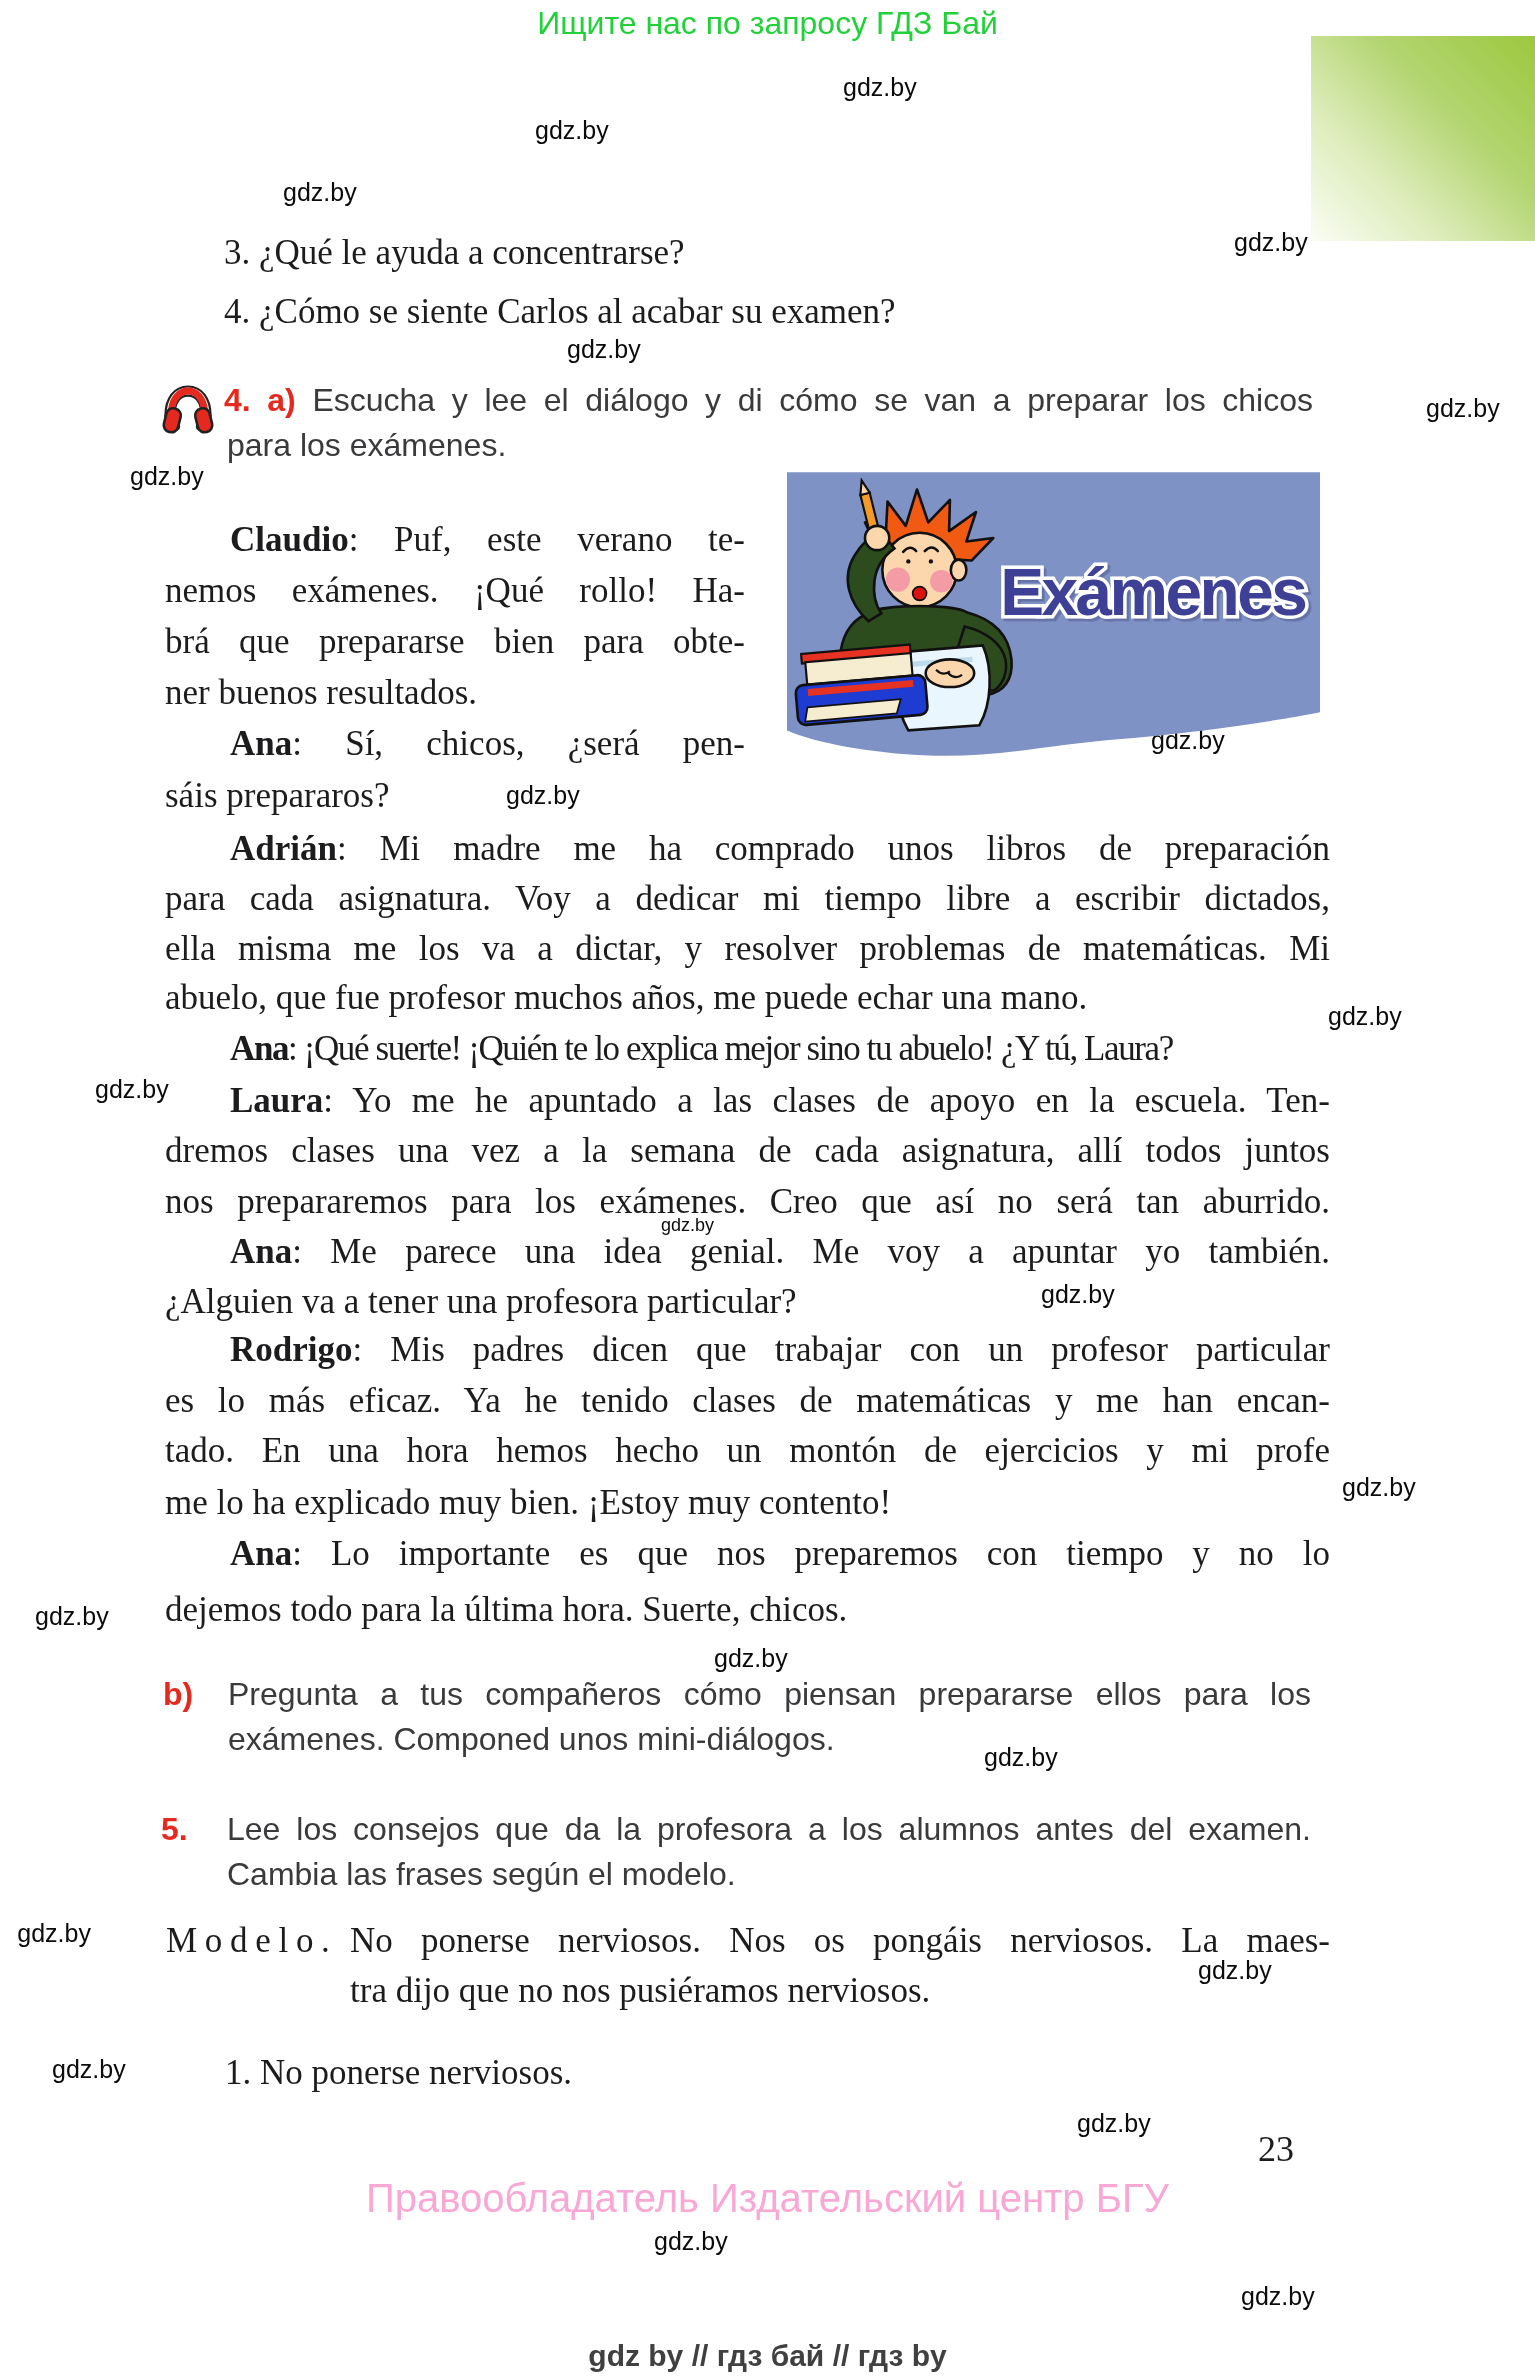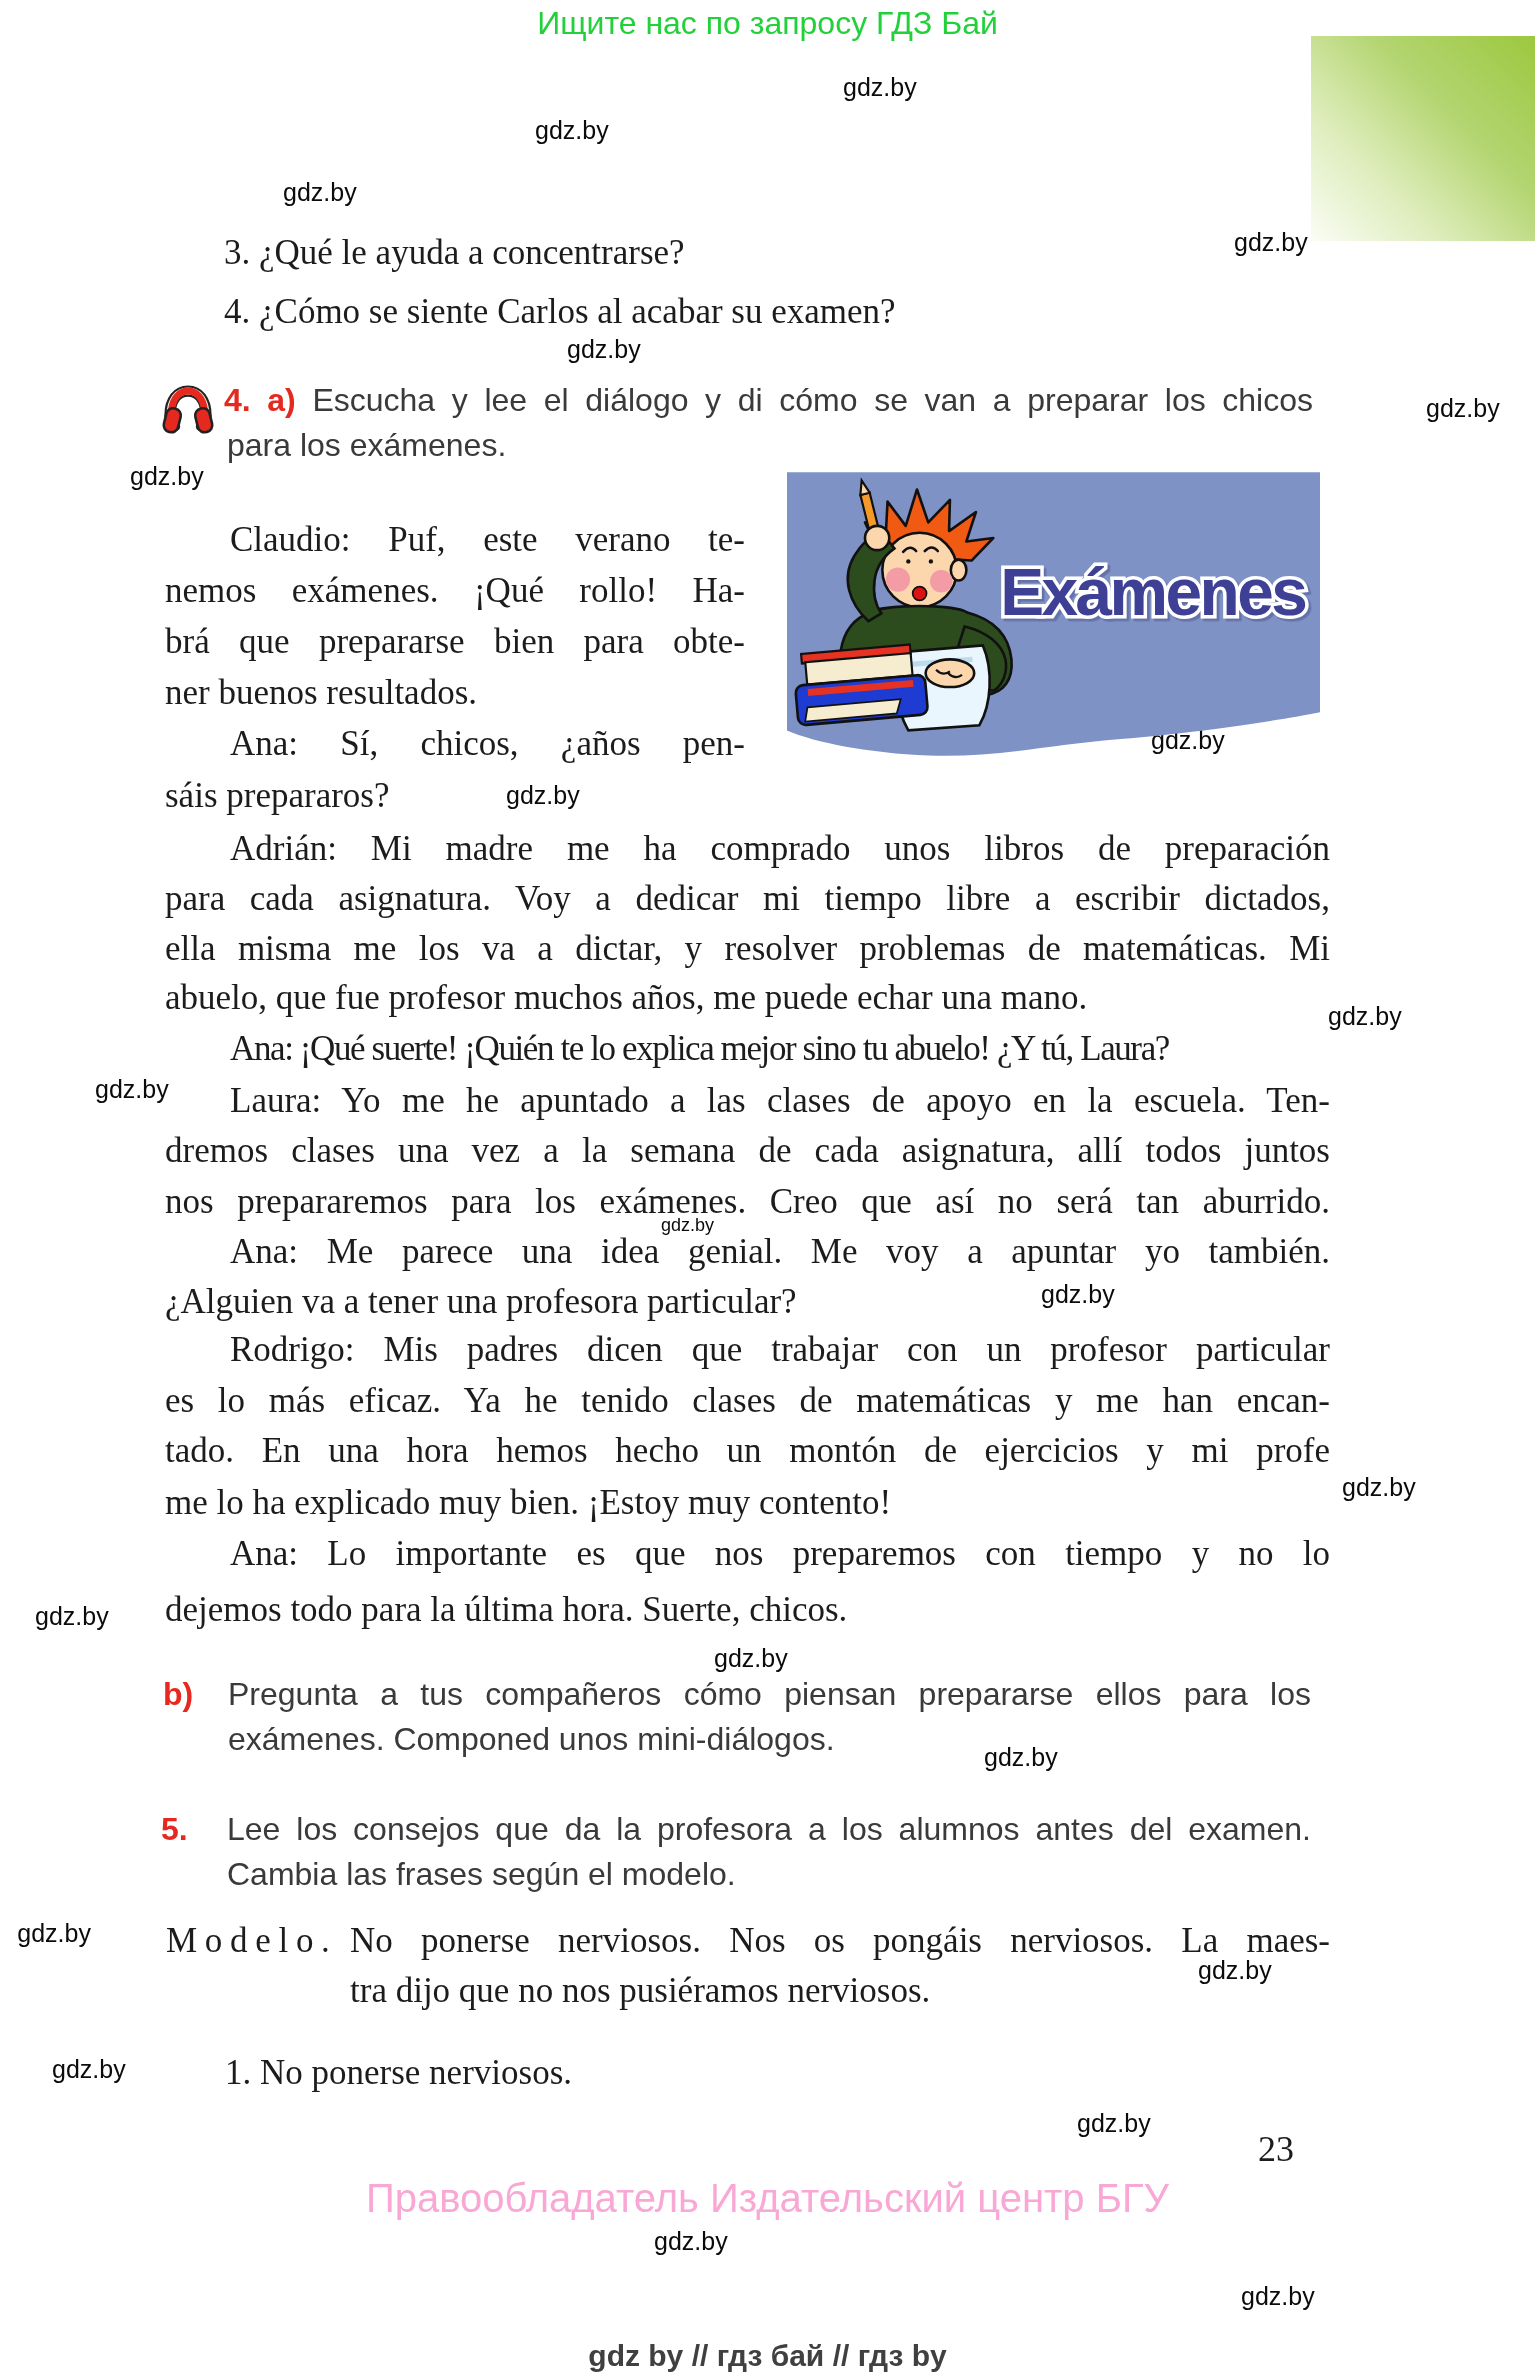--- a/index.html
+++ b/index.html
@@ -8,21 +8,21 @@
        font-family:"Liberation Sans",sans-serif;}
   .abs{position:absolute;}
   
   .wm{position:absolute;font:400 25px "Liberation Sans",sans-serif;color:#0b0b0b;white-space:nowrap;}
   .wm.small{font-size:18px;}
   
   .line{position:absolute;white-space:nowrap;line-height:1.18;}
   .jl{white-space:normal;text-align:justify;text-align-last:justify;}
   .serif{font-family:"Liberation Serif",serif;font-size:35px;color:#1c1c1e;}
   .sans{font-family:"Liberation Sans",sans-serif;font-size:32px;color:#3a3a3c;}
-  .b{font-weight:normal;}
+  .b{font-weight:bold;}
   .red{color:#e5291f;font-weight:bold;}
   .cond{letter-spacing:-1.4px;}
   .center{left:0;width:1535px;text-align:center;white-space:nowrap;}
   
   .promo{top:5.2px;font-size:32px;color:#22d13a;position:absolute;}
   .greenbox{position:absolute;left:1311px;top:36px;width:224px;height:205px;
             background:linear-gradient(225deg,#9cc83e 0%,#b4d572 38%,#dcecb9 68%,#fbfdf5 100%);}
   
   .pagenum{position:absolute;left:1258px;top:2128px;font:36px "Liberation Serif",serif;color:#1c1c1e;text-align:center;}
   .copyright{top:2176px;font-size:40px;color:#f9a7d4;position:absolute;}
@@ -121,21 +121,21 @@
     <path d="M22,266 L130,266 L124,282 L18,282 Z" fill="#f6ecd0" stroke="#111" stroke-width="2"></path>
   </g>
   <ellipse cx="188" cy="232" rx="28" ry="16" fill="#fcd7ae" stroke="#111" stroke-width="3"></ellipse>
   <path d="M172,228 q8,8 16,2 M186,232 q8,8 16,2" stroke="#111" stroke-width="2.5" fill="none"></path>
 </svg>
 
 <div class="line serif jl" style="left:230px;top:519px;width:515px;"><span class="b">Claudio</span><span>: Puf, este verano te-</span></div>
 <div class="line serif jl" style="left:165px;top:570px;width:580px;">nemos exámenes. ¡Qué rollo! Ha-</div>
 <div class="line serif jl" style="left:165px;top:621px;width:580px;">brá que prepararse bien para obte-</div>
 <div class="line serif" style="left:165px;top:672px;">ner buenos resultados.</div>
-<div class="line serif jl" style="left:230px;top:723px;width:515px;"><span class="b">Ana</span><span>: Sí, chicos, ¿años pen-</span></div>
+<div class="line serif jl" style="left:230px;top:723px;width:515px;"><span class="b">Ana</span><span>: Sí, chicos, ¿será pen-</span></div>
 <div class="line serif" style="left:165px;top:775px;">sáis prepararos?</div>
 
 <div class="line serif jl" style="left:230px;top:828px;width:1100px;"><span class="b">Adrián</span><span>: Mi madre me ha comprado unos libros de preparación</span></div>
 <div class="line serif jl" style="left:165px;top:878px;width:1165px;">para cada asignatura. Voy a dedicar mi tiempo libre a escribir dictados,</div>
 <div class="line serif jl" style="left:165px;top:928px;width:1165px;">ella misma me los va a dictar, y resolver problemas de matemáticas. Mi</div>
 <div class="line serif" style="left:165px;top:977px;">abuelo, que fue profesor muchos años, me puede echar una mano.</div>
 <div class="line serif cond" style="left:230px;top:1028px;"><span class="b">Ana</span><span>: ¡Qué suerte! ¡Quién te lo explica mejor sino tu abuelo! ¿Y tú, Laura?</span></div>
 <div class="line serif jl" style="left:230px;top:1080px;width:1100px;"><span class="b">Laura</span><span>: Yo me he apuntado a las clases de apoyo en la escuela. Ten-</span></div>
 <div class="line serif jl" style="left:165px;top:1130px;width:1165px;">dremos clases una vez a la semana de cada asignatura, allí todos juntos</div>
 <div class="line serif jl" style="left:165px;top:1181px;width:1165px;">nos prepararemos para los exámenes. Creo que así no será tan aburrido.</div>

